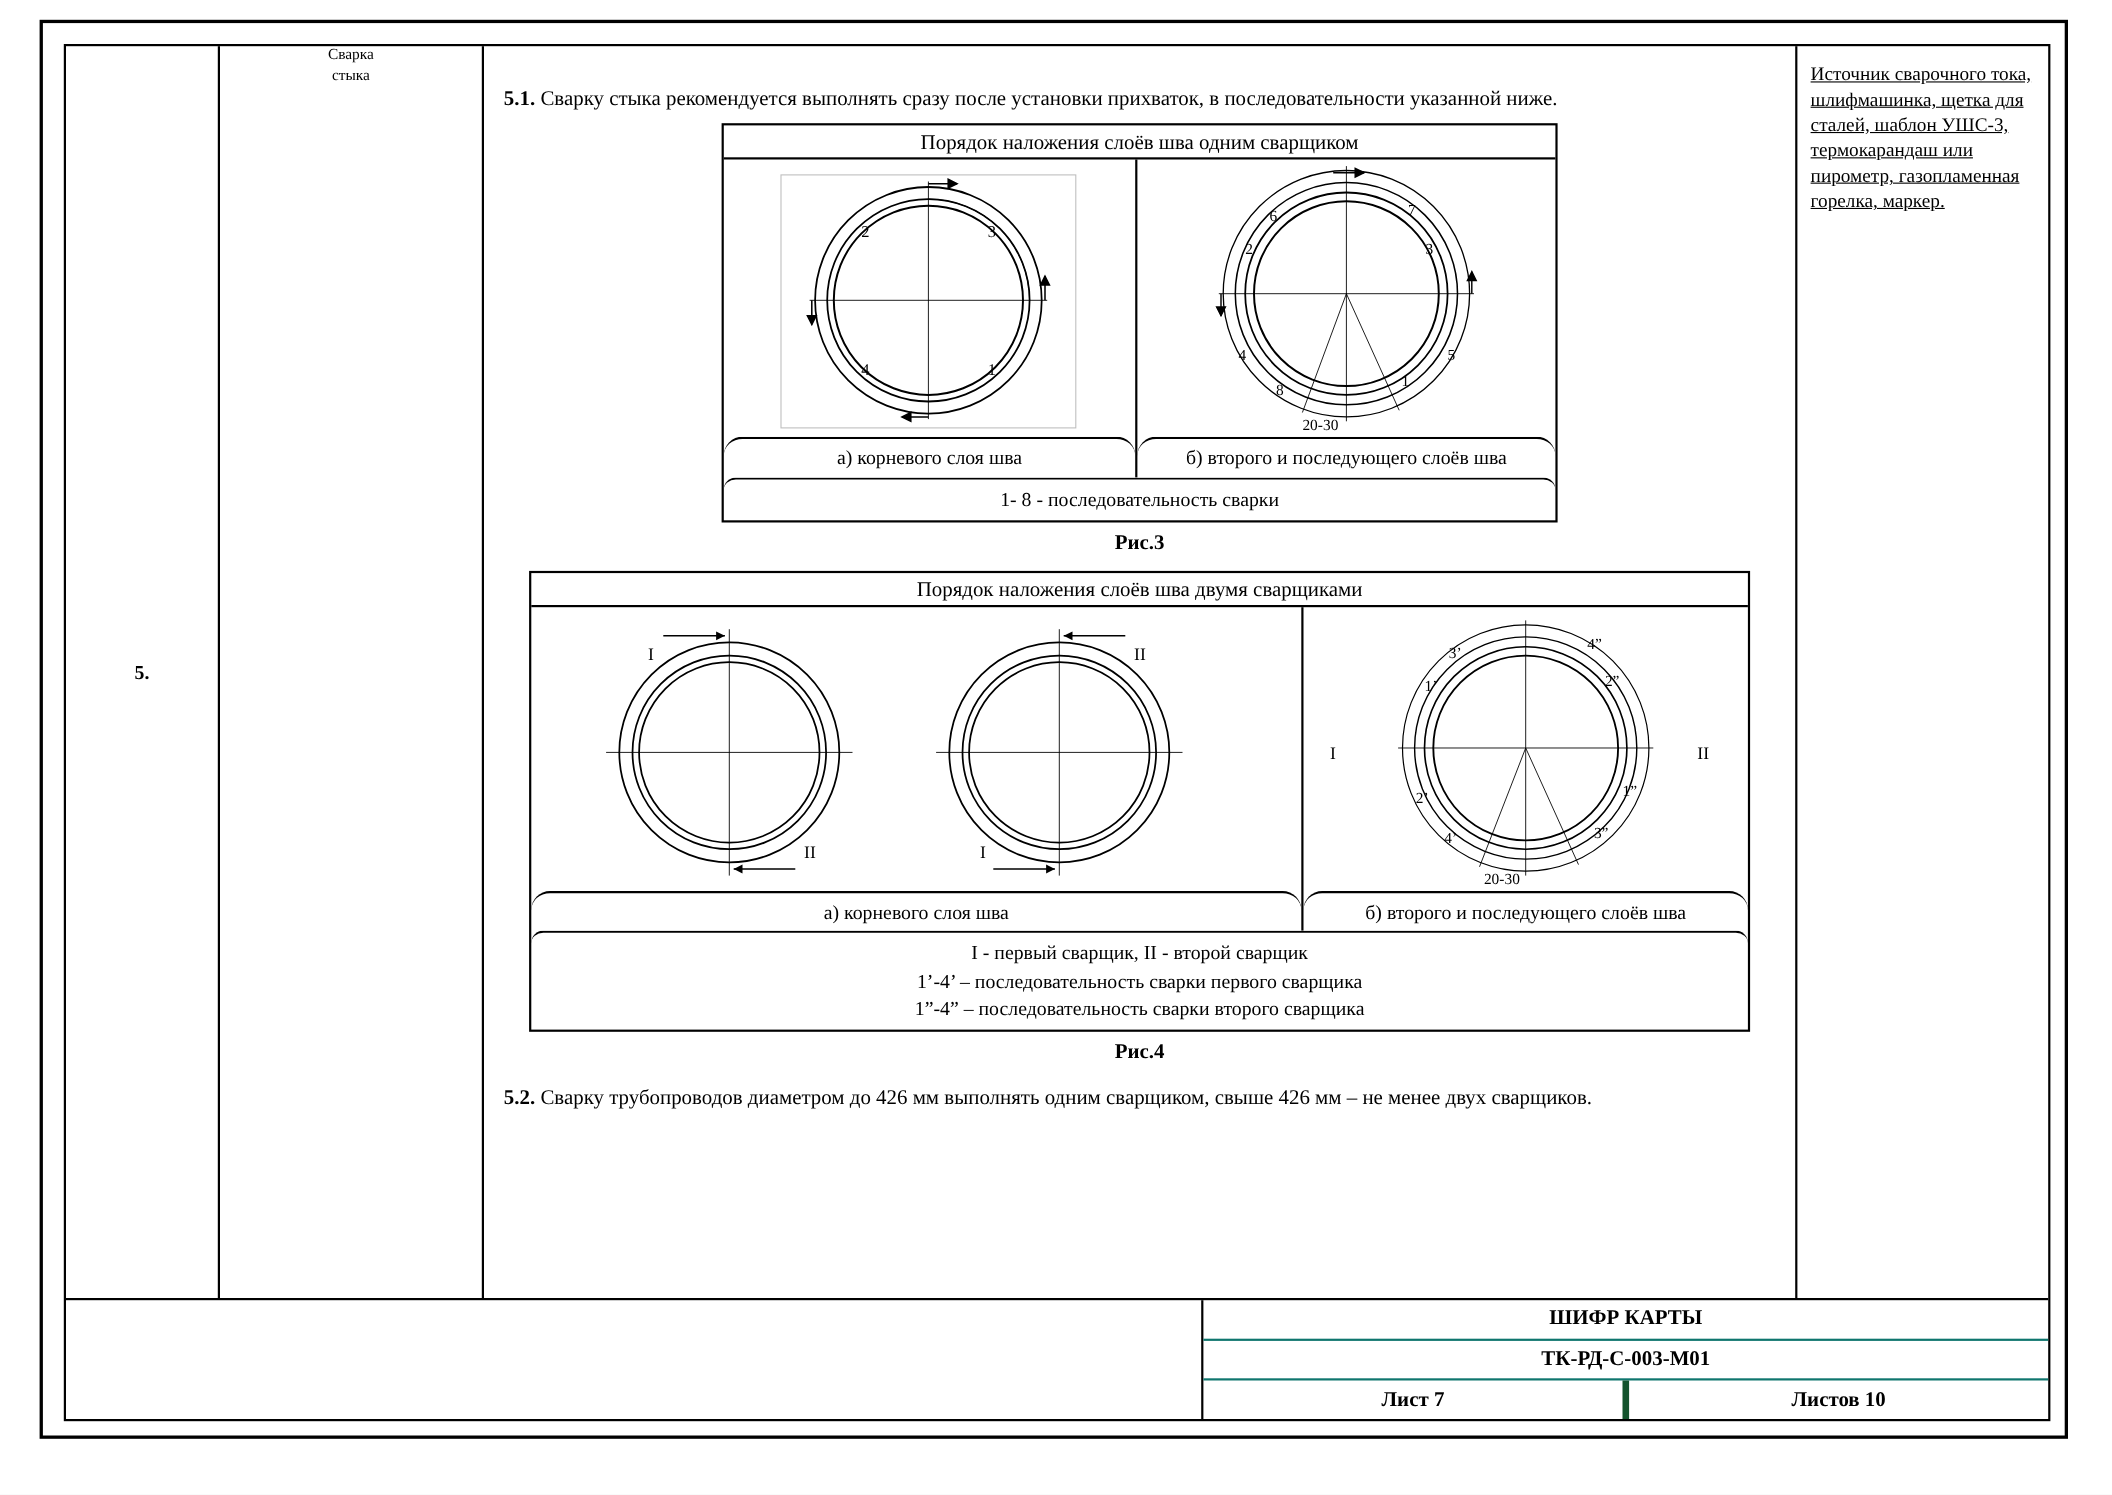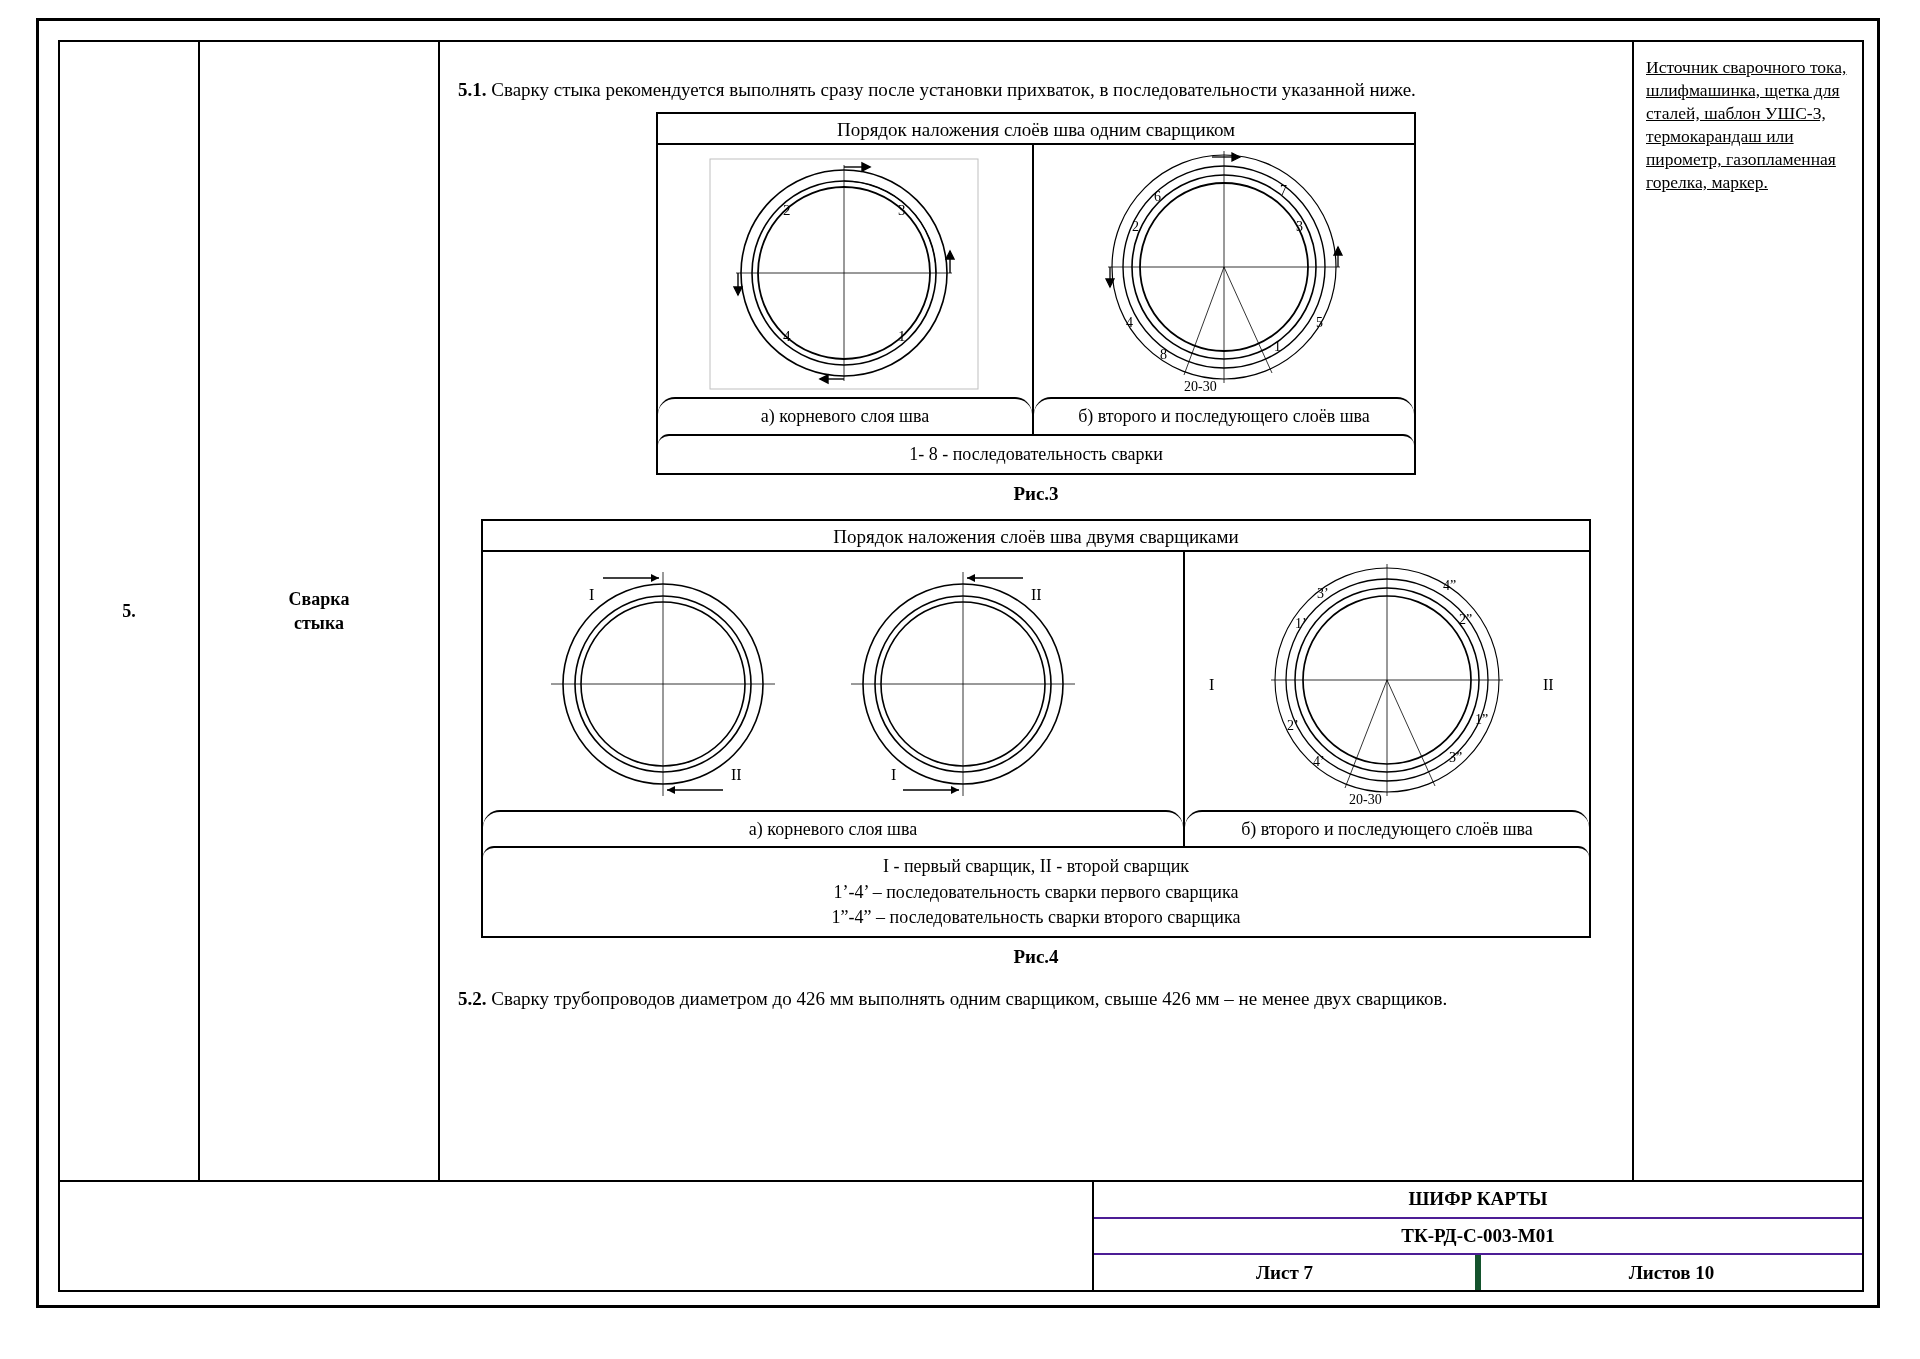--- a/index.html
+++ b/index.html
@@ -13,29 +13,29 @@
     border:3px solid #000;box-sizing:border-box;background:#fff;
   }
   
   .grid{
     position:absolute;left:19px;top:19px;width:1806px;height:1252px;
     border:2px solid #000;box-sizing:border-box;
     display:flex;flex-direction:column;
   }
   .row-main{display:flex;flex:1;min-height:0;border-bottom:2px solid #000;}
   .col-no{width:140px;border-right:2px solid #000;display:flex;align-items:center;justify-content:center;font-weight:bold;font-size:18px;box-sizing:border-box;}
-  .col-op{width:240px;border-right:2px solid #000;display:flex;align-items:center;justify-content:center;text-align:center;font-weight:bold;font-size:18px;line-height:1.35;box-sizing:border-box;}
+  .col-op{width:240px;border-right:2px solid #000;display:flex;justify-content:center;text-align:center;font-weight:normal;font-size:14px;line-height:1.35;box-sizing:border-box;}
   .col-body{flex:1;border-right:2px solid #000;position:relative;box-sizing:border-box;padding:16px 18px 8px 18px;}
   .col-tools{width:228px;box-sizing:border-box;padding:14px 12px 8px 12px;font-size:17.5px;line-height:1.32;text-decoration:underline;}
 
   
   .row-foot{display:flex;height:108px;}
   .foot-left{flex:1;border-right:2px solid #000;}
   .foot-right{width:768px;display:flex;flex-direction:column;}
-  .foot-cell{flex:1;display:flex;align-items:center;justify-content:center;font-weight:bold;font-size:19px;border-bottom:2px solid #4c1d95;box-sizing:border-box;}
+  .foot-cell{flex:1;display:flex;align-items:center;justify-content:center;font-weight:bold;font-size:19px;border-bottom:2px solid #0f766e;box-sizing:border-box;}
   .foot-cell:last-child{border-bottom:none;}
   .foot-split{flex:1;display:flex;}
   .foot-split > div{flex:1;display:flex;align-items:center;justify-content:center;font-weight:bold;font-size:19px;}
   .foot-split > div:first-child{border-right:6px solid #14532d;}
 
   
   .para{font-size:19px;line-height:1.33;text-align:justify;margin-bottom:6px;}
   .para .num{font-weight:bold;}
   p.hang{padding-left:42px;text-indent:-42px;}
 

